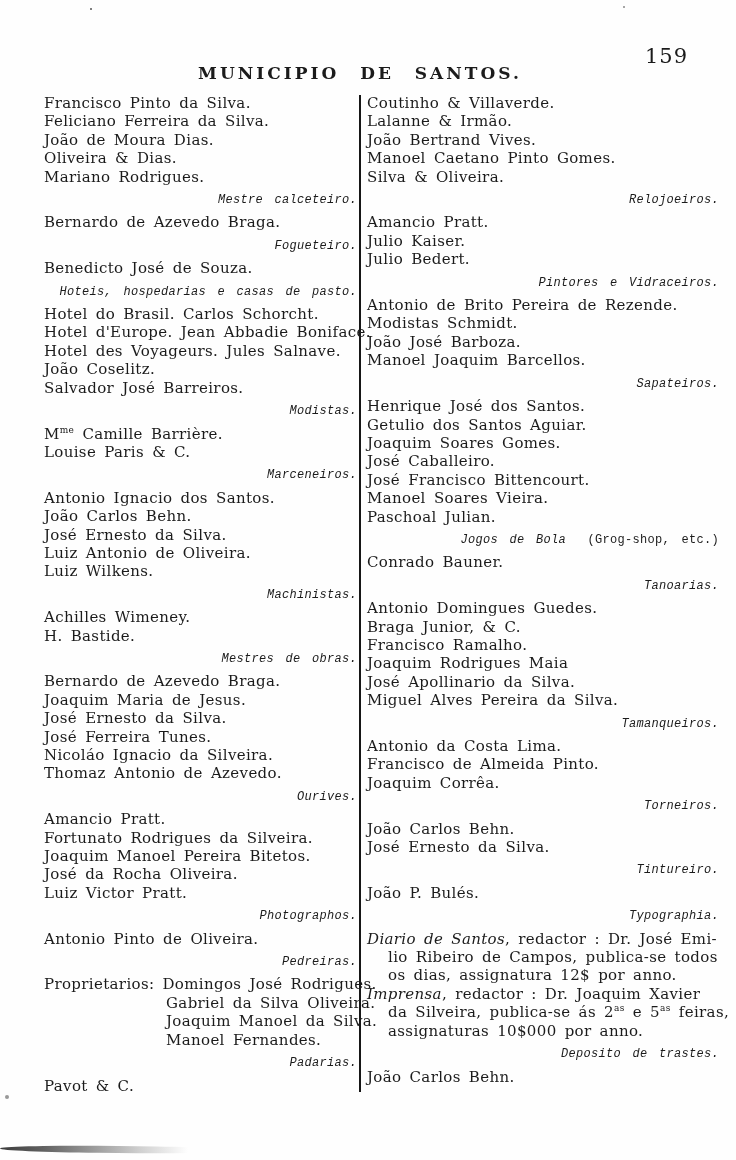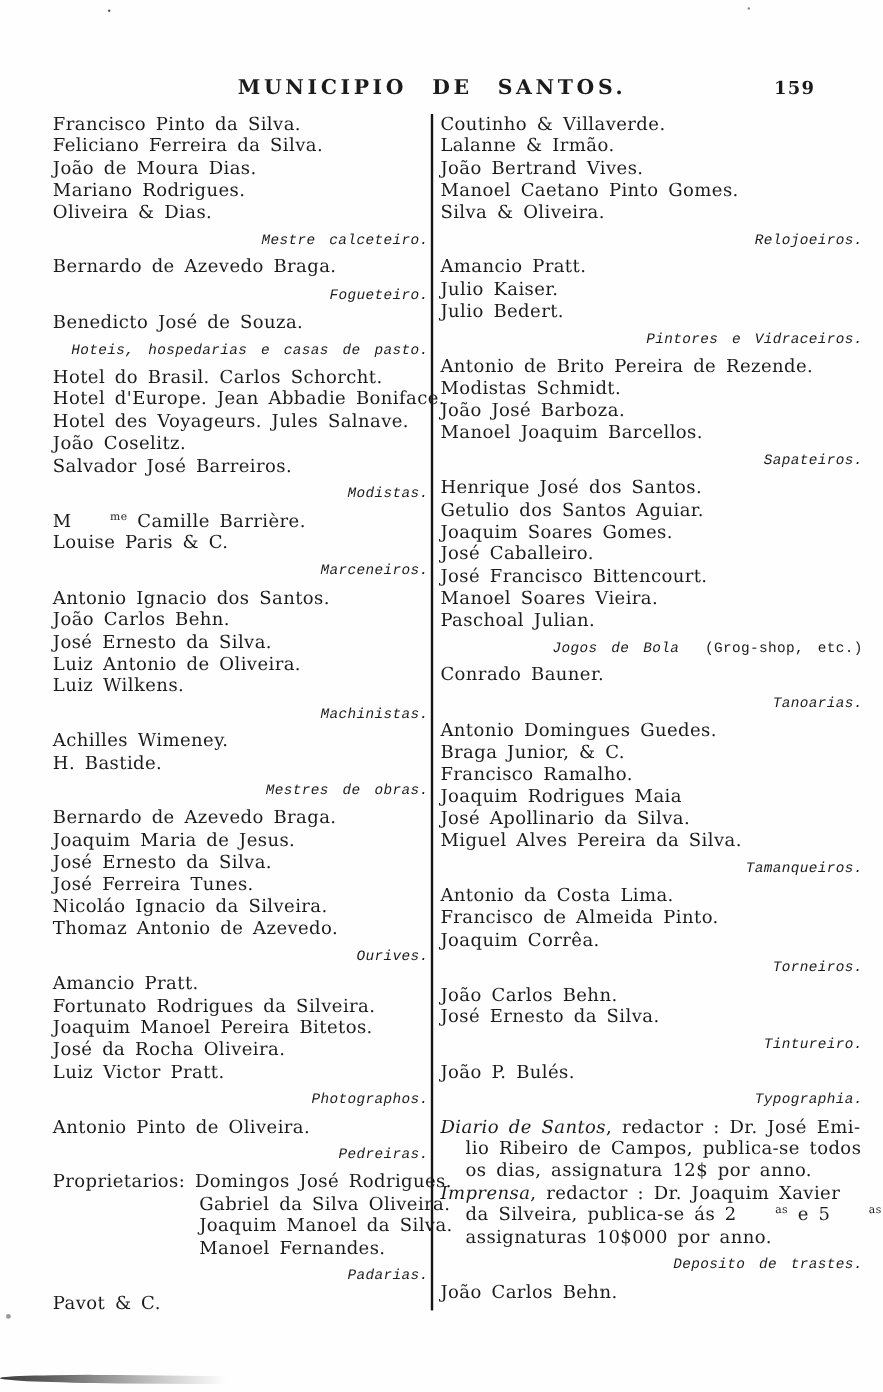--- a/index.html
+++ b/index.html
@@ -10,22 +10,22 @@
     color:#1b1b1b;
     overflow:hidden;
   }
   .page{position:absolute;top:0;left:0;width:736px;height:1160px;background:#fefefe;}
   .page-header-title{
     position:absolute;top:63px;left:40px;width:640px;
     text-align:center;font-weight:bold;font-size:17px;
     letter-spacing:3px;word-spacing:12px;white-space:nowrap;
   }
   .page-number{
-    position:absolute;top:64px;left:645px;
-    font-weight:bold;font-size:15px;letter-spacing:1px;
+    position:absolute;top:44px;left:645px;
+    font-weight:normal;font-size:21px;letter-spacing:1px;
   }
   .divider{
     position:absolute;left:359px;top:95px;width:2px;height:997px;
     background:#161616;
   }
   .col{position:absolute;top:94px;}
   .col-left{left:44px;width:313px;}
   .col-right{left:367px;width:352px;}
   .entry{
     font-size:15px;line-height:18.4px;
@@ -35,21 +35,21 @@
   .heading{
     font-style:italic;text-align:right;
     font-size:12px;line-height:18.4px;
     margin:5px 0 4px 0;
     letter-spacing:0.3px;word-spacing:4px;
     white-space:nowrap;
     font-family:Liberation Mono, monospace;
   }
   .heading .roman{font-style:normal;margin-left:10px;}
   .italic{font-style:italic;margin-top:32px;}
-  .sup{vertical-align:super;font-size:9px;line-height:0;margin-left:32px;}
+  .sup{vertical-align:super;font-size:9px;line-height:0;}
   .indent{padding-left:122px;}
   .hang{padding-left:21px;}
   .smudge{
     position:absolute;left:0;top:1146px;width:235px;height:7px;
     border-radius:50% / 60%;
     background:linear-gradient(90deg,#1a1a1a 0%,#444 18%,#8a8a8a 40%,#c9c9c9 60%,rgba(255,255,255,0) 80%);
     transform:rotate(0.5deg);
     opacity:0.85;
   }
   .speck{position:absolute;width:2px;height:2px;background:#555;border-radius:50%;
@@ -59,22 +59,22 @@
 <body>
 
 <div class="page">
   <div class="page-header-title">MUNICIPIO DE SANTOS.</div>
   <div class="page-number">159</div>
   <div class="divider"></div>
   <div class="col col-left">
       <div class="entry"><span>Francisco Pinto da Silva.</span></div>
       <div class="entry"><span>Feliciano Ferreira da Silva.</span></div>
       <div class="entry"><span>João de Moura Dias.</span></div>
+      <div class="entry"><span>Oliveira &amp; Dias.</span></div>
       <div class="entry"><span>Mariano Rodrigues.</span></div>
-      <div class="entry"><span>Oliveira &amp; Dias.</span></div>
       <div class="heading"><span>Mestre calceteiro.</span></div>
       <div class="entry"><span>Bernardo de Azevedo Braga.</span></div>
       <div class="heading"><span>Fogueteiro.</span></div>
       <div class="entry"><span>Benedicto José de Souza.</span></div>
       <div class="heading"><span>Hoteis, hospedarias e casas de pasto.</span></div>
       <div class="entry"><span>Hotel do Brasil. Carlos Schorcht.</span></div>
       <div class="entry"><span>Hotel d'Europe. Jean Abbadie Boniface.</span></div>
       <div class="entry"><span>Hotel des Voyageurs. Jules Salnave.</span></div>
       <div class="entry"><span>João Coselitz.</span></div>
       <div class="entry"><span>Salvador José Barreiros.</span></div>

